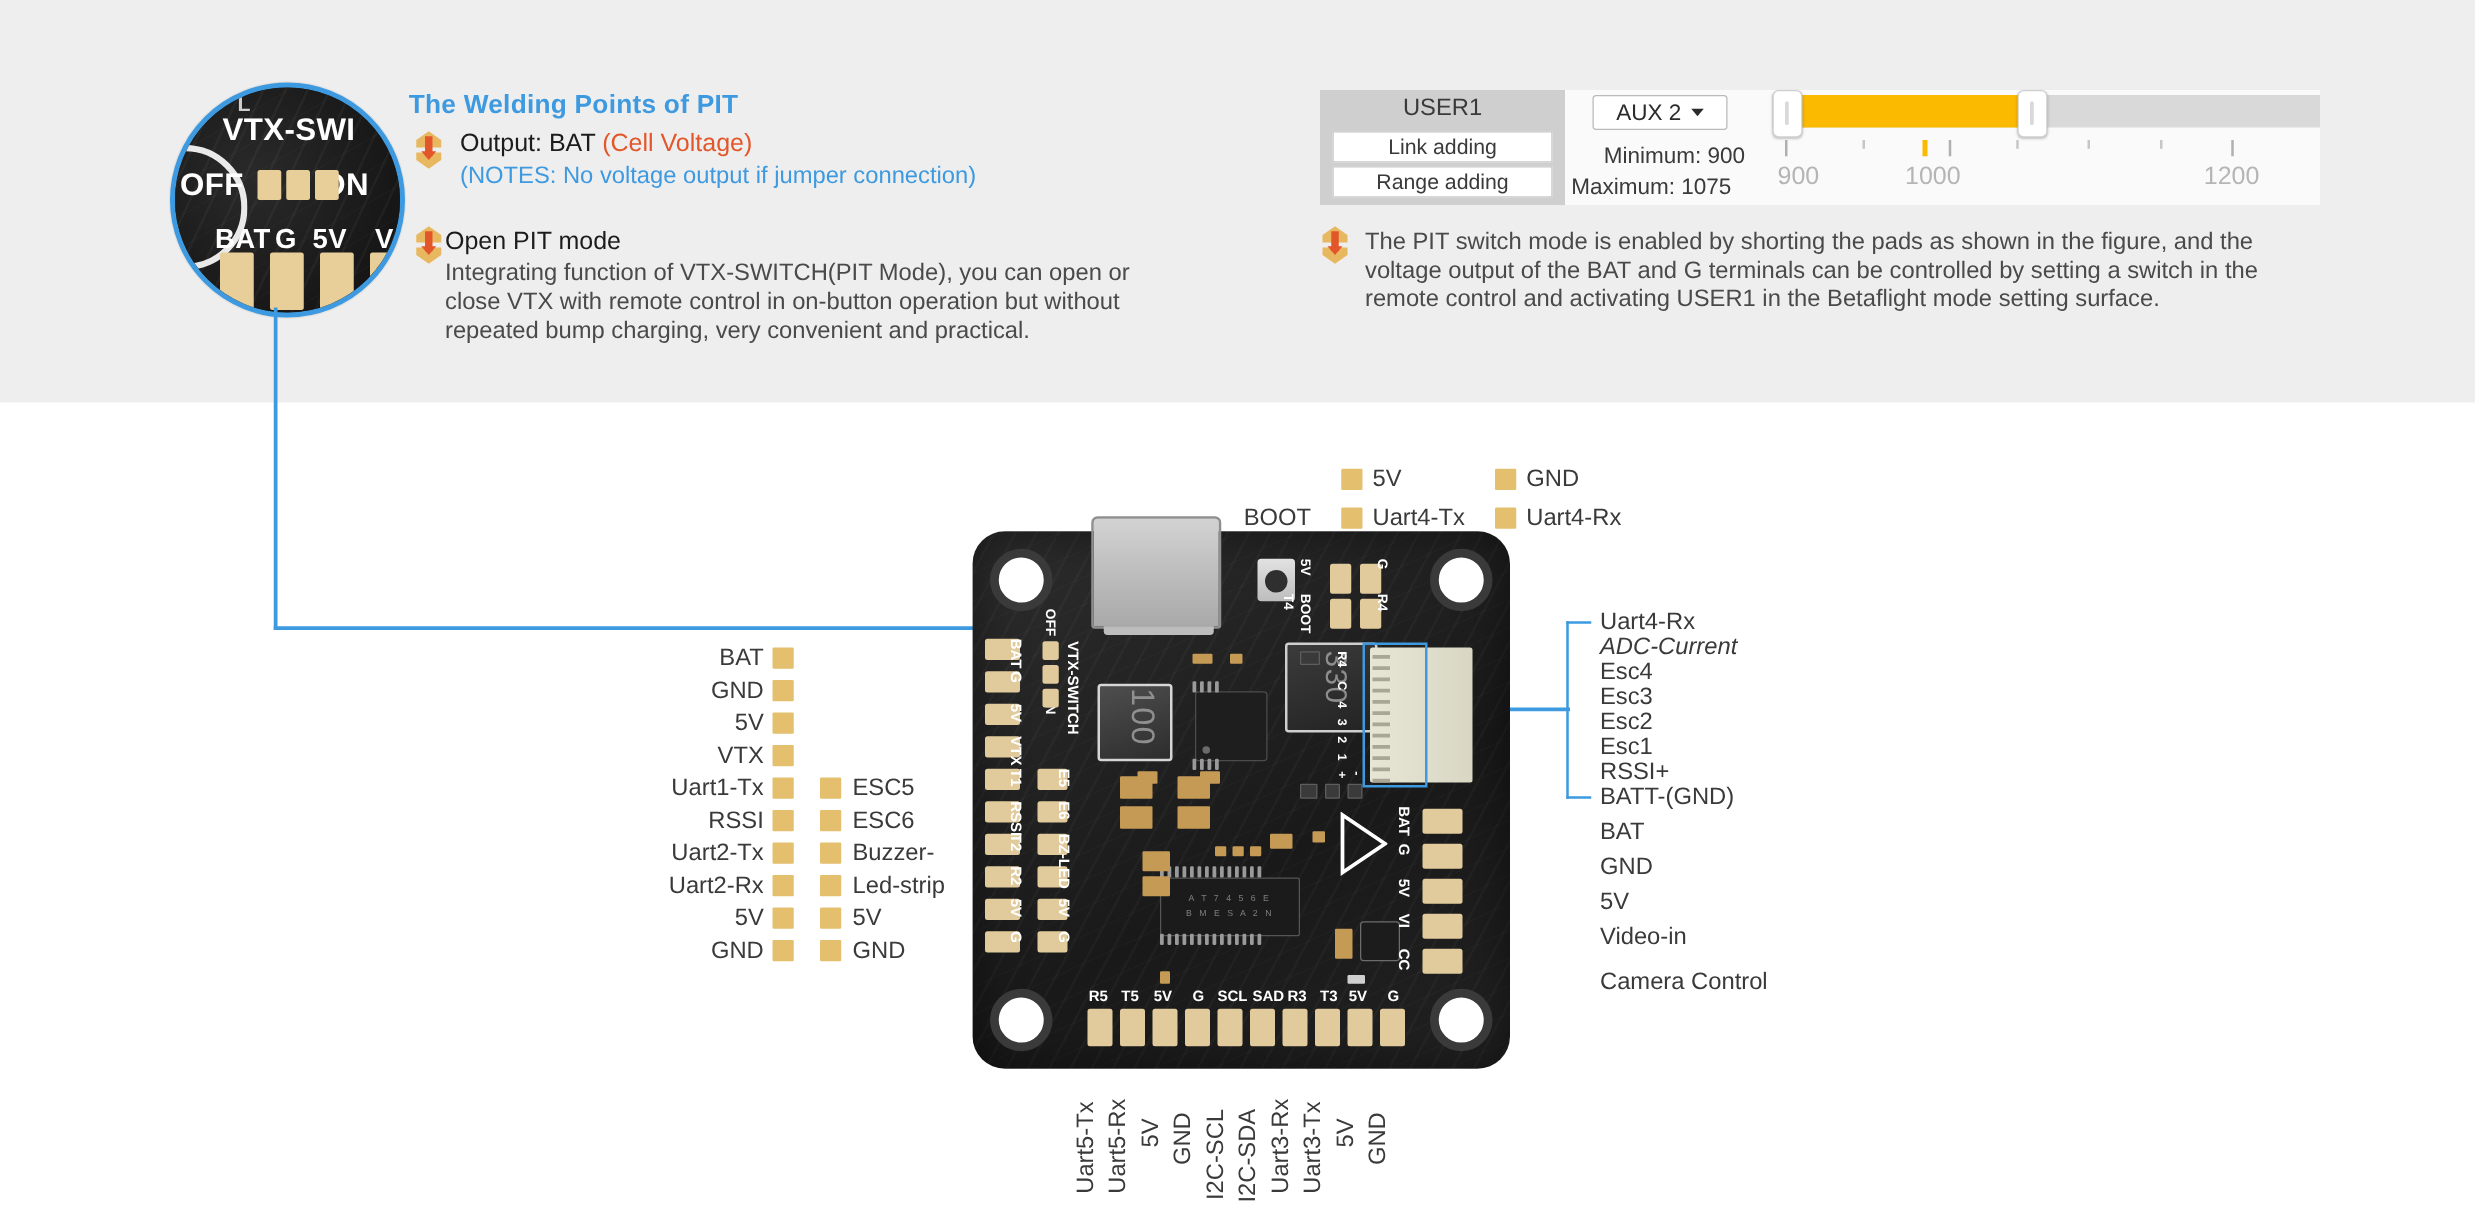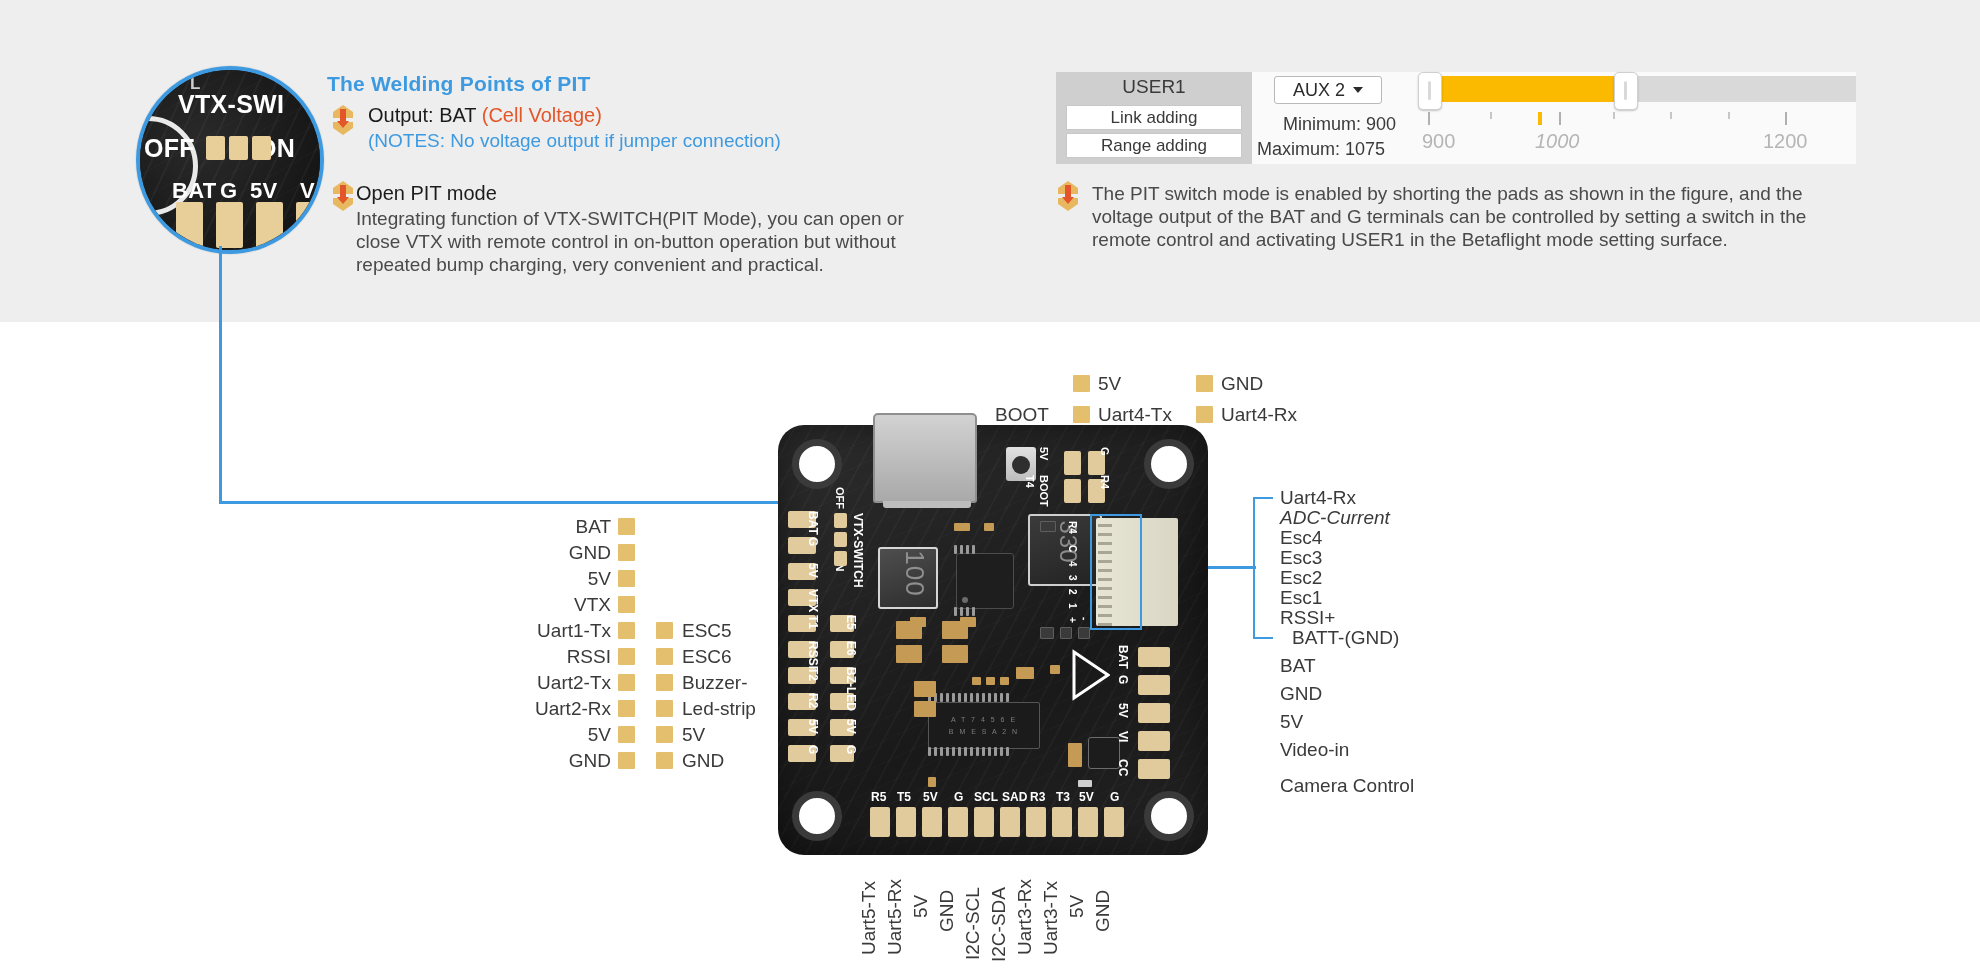--- a/index.html
+++ b/index.html
@@ -240,21 +240,21 @@
       <div class="tk sm" style="left:72px;"></div>
       <div class="tk cur" style="left:120px;"></div>
       <div class="tk" style="left:141px;"></div>
       <div class="tk sm" style="left:195px;"></div>
       <div class="tk sm" style="left:252px;"></div>
       <div class="tk sm" style="left:310px;"></div>
       <div class="tk" style="left:367px;"></div>
     </div>
     <div class="slabels">
       <div class="sl" style="left:4px;">900</div>
-      <div class="sl" style="left:117px;font-style:italic;">1000</div>
+      <div class="sl" style="left:106px;">1000</div>
       <div class="sl" style="left:345px;">1200</div>
     </div>
   </div>
 </div>
 
 <svg class="bullet" style="left:1056px;top:180px;" viewBox="0 0 24 32">
   <polygon points="12,1 22,8 22,14 2,14 2,8" fill="#e8b860"></polygon>
   <polygon points="2,18 22,18 22,24 12,31 2,24" fill="#e8b860"></polygon>
   <rect x="9" y="5" width="6" height="16" fill="#e2562a"></rect>
   <polygon points="12,24 6,17 18,17" fill="#e2562a"></polygon>
@@ -525,21 +525,21 @@
 <div class="lead" style="left:1208px;top:566px;width:48px;height:3px;"></div>
 
 <div class="rlist">
   <div class="lbl" style="left:1280px;top:487px;">Uart4-Rx</div>
   <div class="lbl" style="left:1280px;top:507px;font-style:italic;">ADC-Current</div>
   <div class="lbl" style="left:1280px;top:527px;">Esc4</div>
   <div class="lbl" style="left:1280px;top:547px;">Esc3</div>
   <div class="lbl" style="left:1280px;top:567px;">Esc2</div>
   <div class="lbl" style="left:1280px;top:587px;">Esc1</div>
   <div class="lbl" style="left:1280px;top:607px;">RSSI+</div>
-  <div class="lbl" style="left:1280px;top:627px;margin-left:12px;">BATT-(GND)</div>
+  <div class="lbl" style="left:1280px;top:627px;">BATT-(GND)</div>
 
   <div class="lbl" style="left:1280px;top:655px;">BAT</div>
   <div class="lbl" style="left:1280px;top:683px;">GND</div>
   <div class="lbl" style="left:1280px;top:711px;">5V</div>
   <div class="lbl" style="left:1280px;top:739px;">Video-in</div>
   <div class="lbl" style="left:1280px;top:775px;">Camera Control</div>
 </div>
 
 <div>
   <div class="vlabel" style="left:858px;top:955px;">Uart5-Tx</div>

